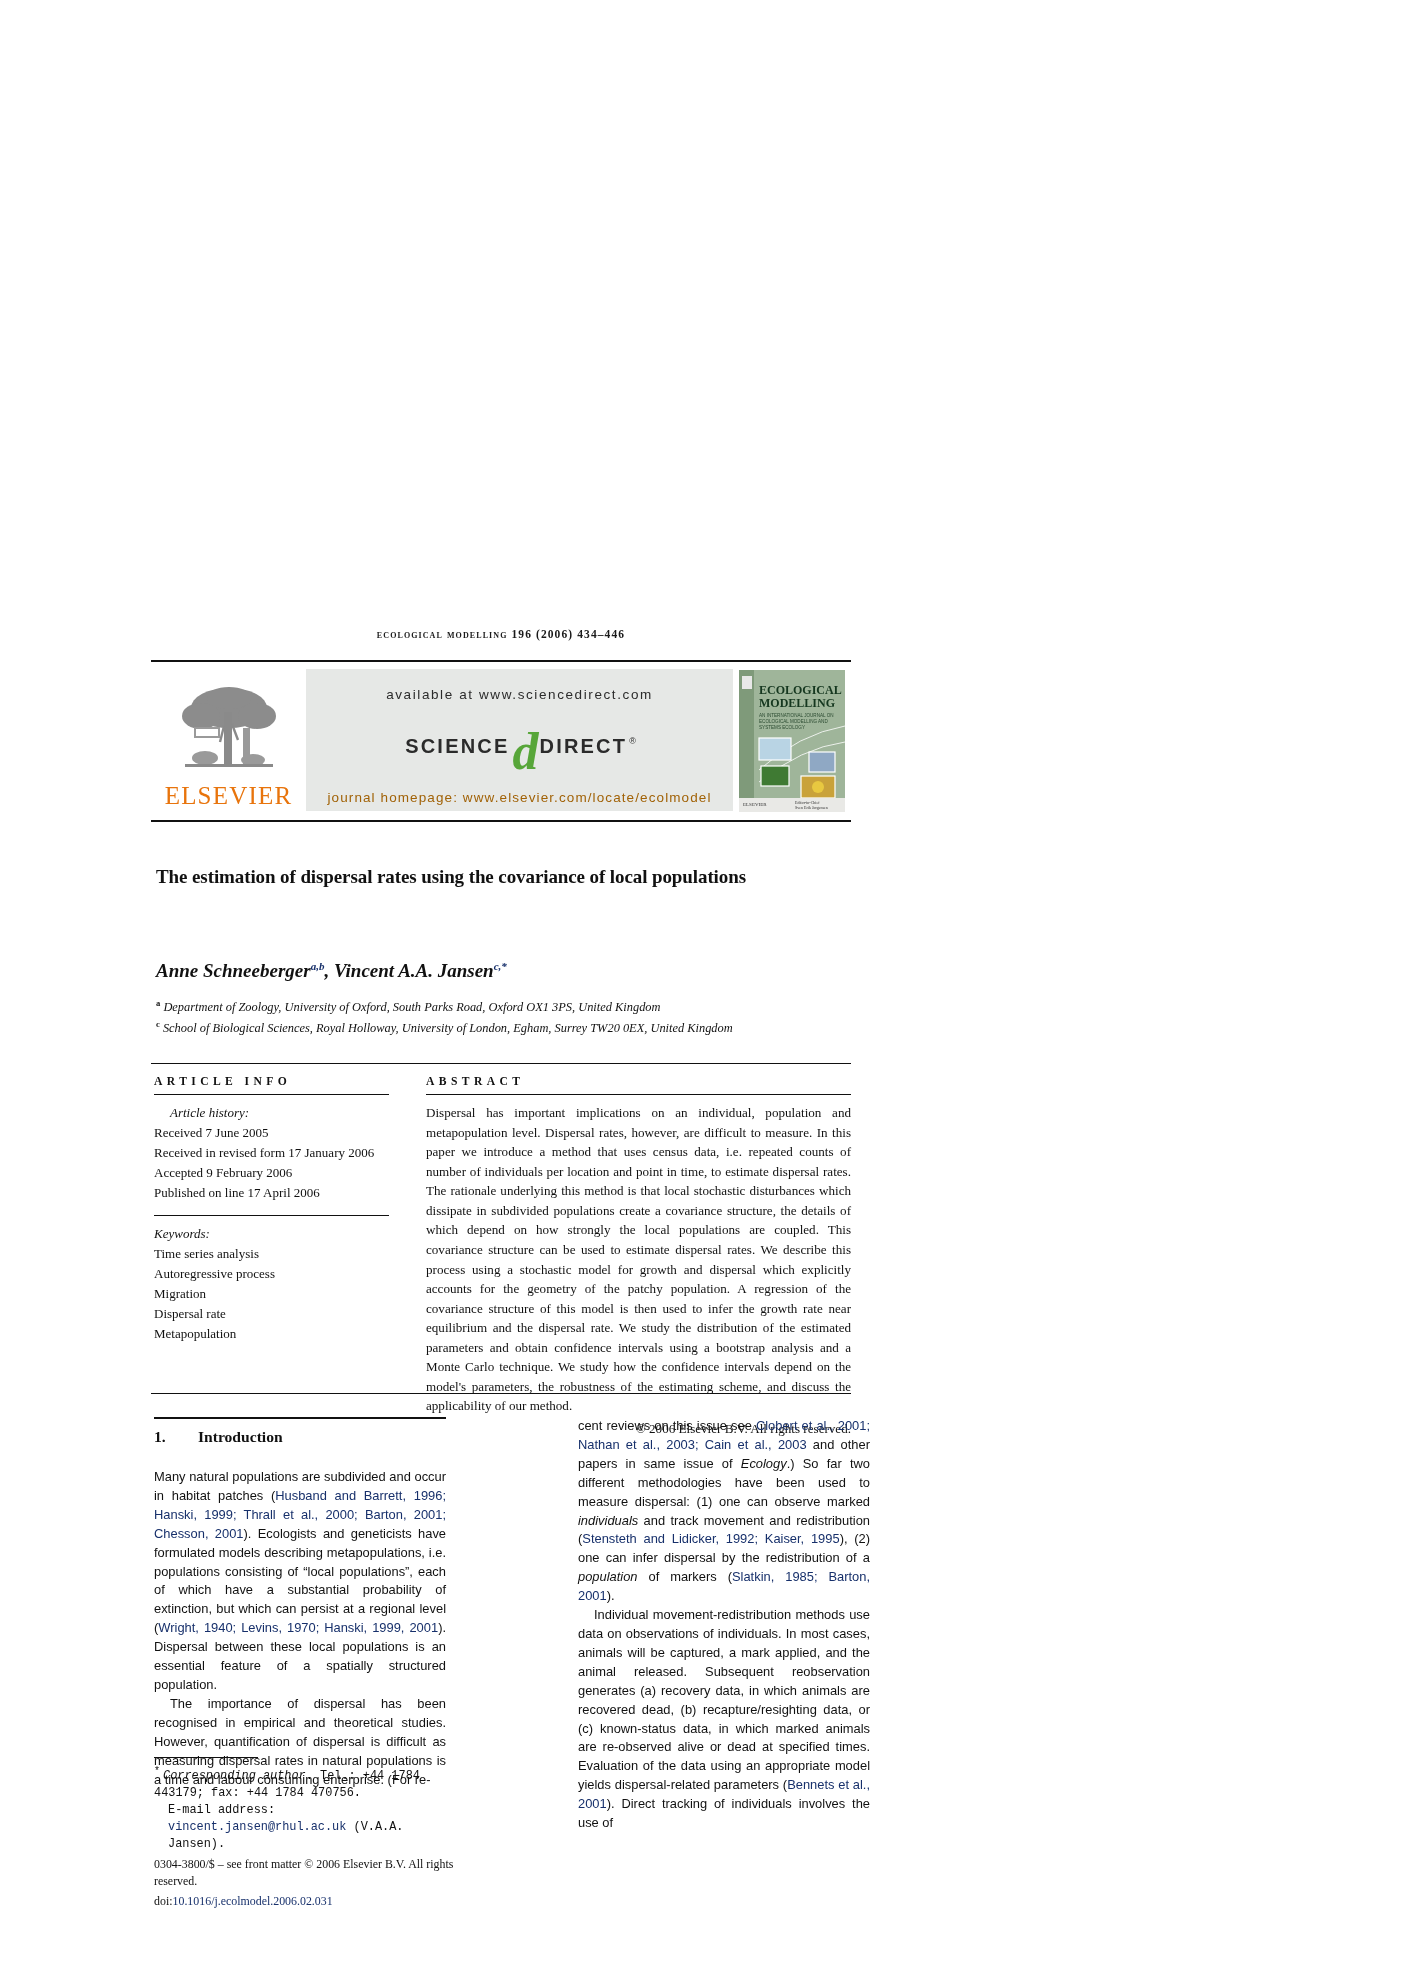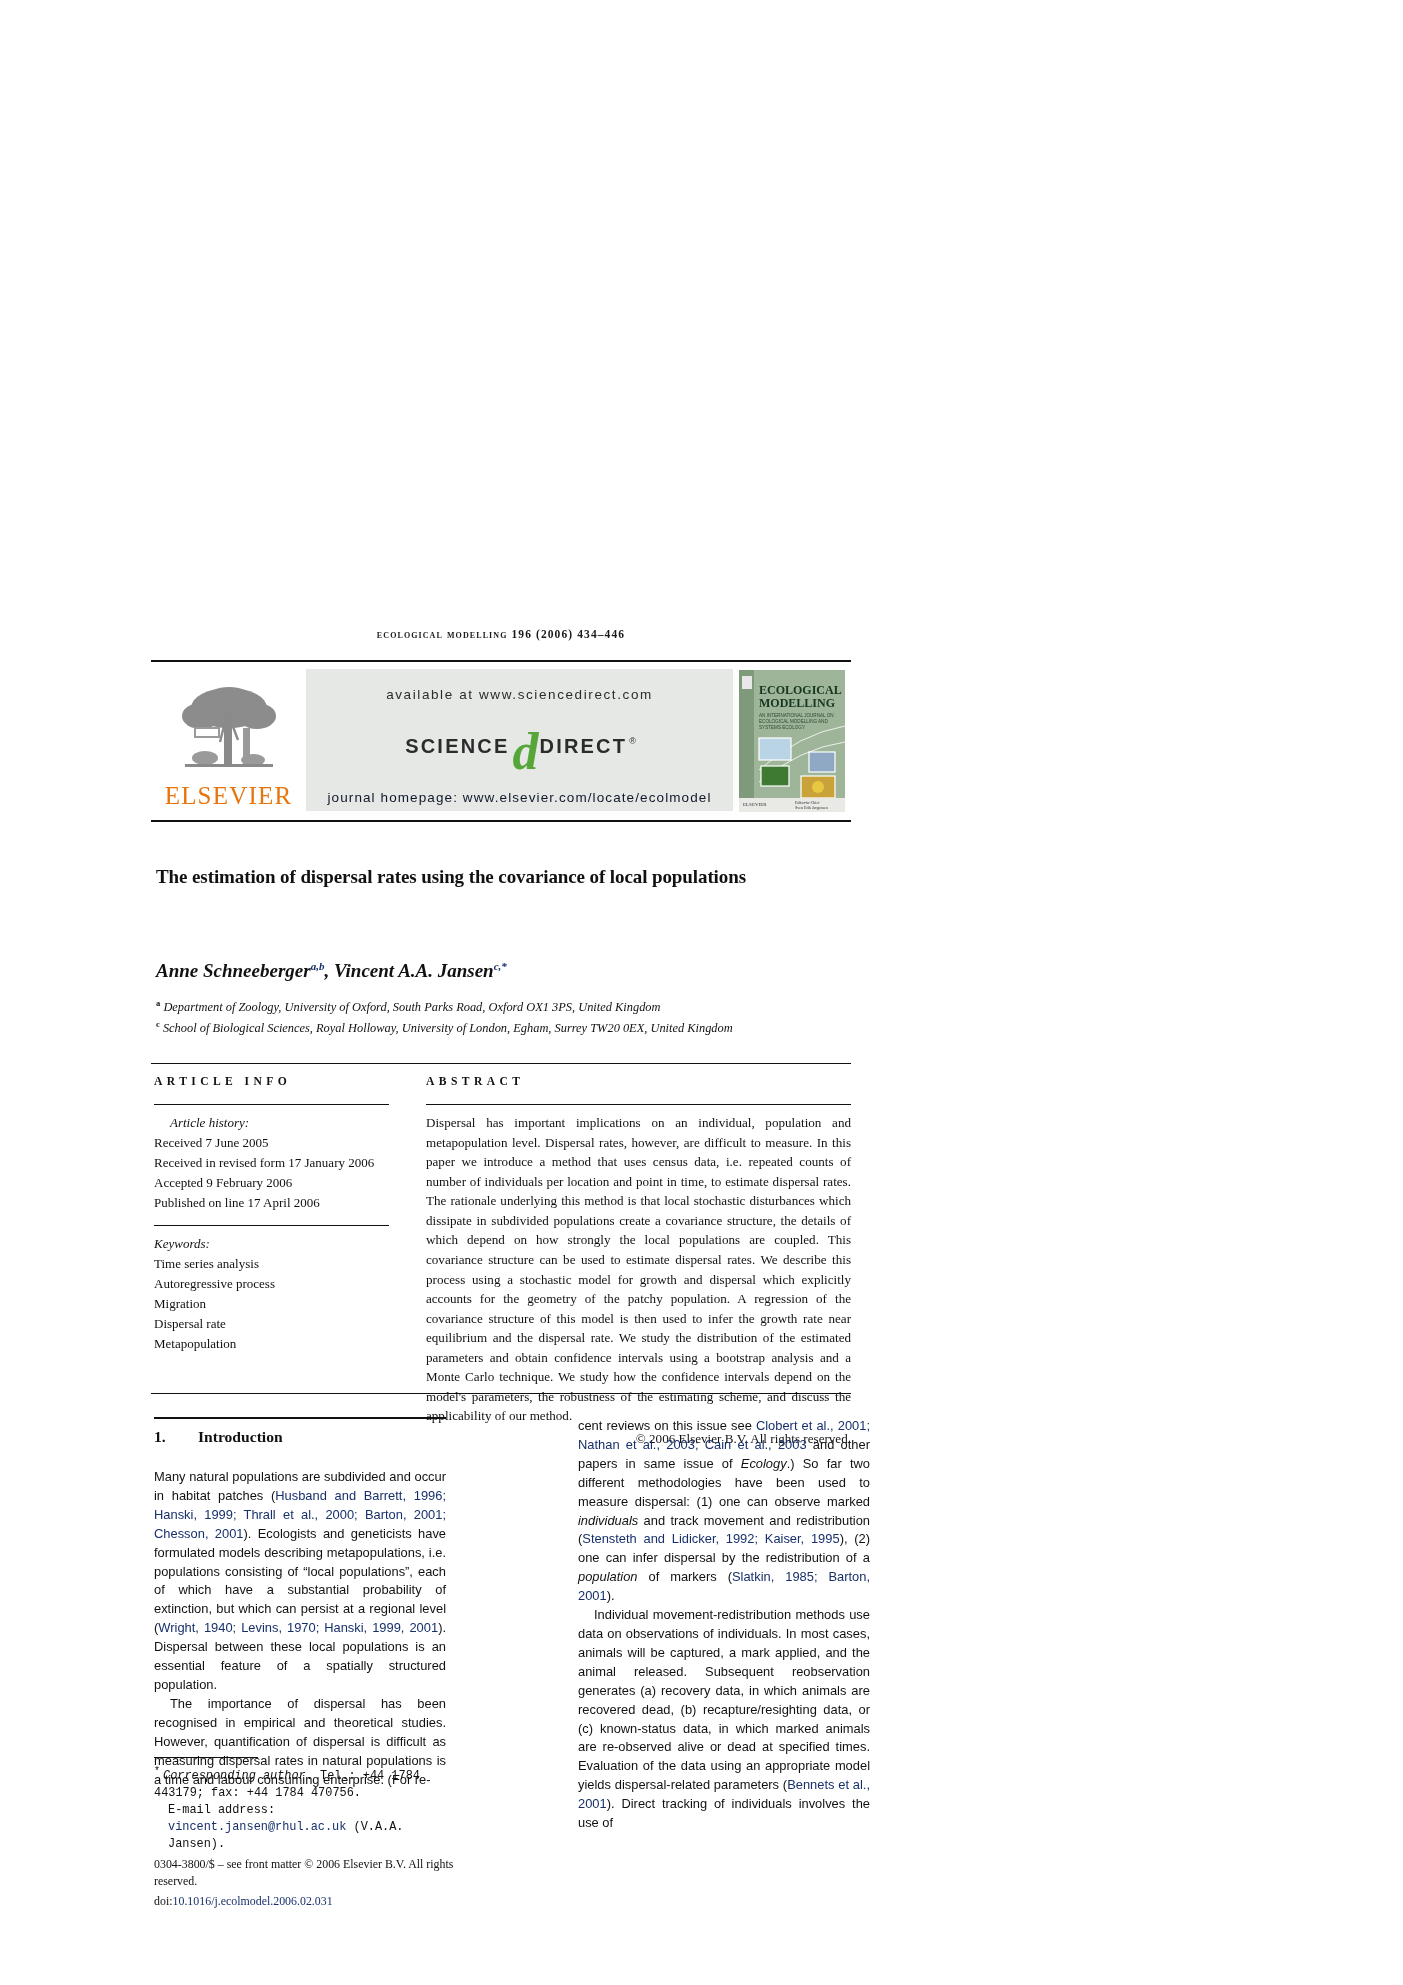--- a/index.html
+++ b/index.html
@@ -129,21 +129,21 @@
   }
   .sd-home {
     position: absolute;
     bottom: 6px;
     left: 0;
     width: 100%;
     text-align: center;
     font-family: "Liberation Sans", sans-serif;
     font-size: 13.5px;
     letter-spacing: 1.1px;
-    color: #0f172a;
+    color: #a16207;
   }
   .cover-cell {
     width: 118px;
     flex: none;
     background: #ffffff;
     display: flex;
     align-items: center;
     justify-content: center;
   }
   .cover-thumb {
@@ -218,21 +218,21 @@
     left: 410px;
     top: 1075px;
     width: 425px;
   }
   .secthead {
     font-family: "Liberation Serif", serif;
     font-size: 11.6px;
     font-weight: bold;
     letter-spacing: 4.4px;
     color: #111;
-    margin-bottom: 16px;
+    margin-bottom: 6px;
   }
   .rule-thin {
     border-top: 1.1px solid #111;
     margin-bottom: 8px;
   }
   .rule-med {
     border-top: 1.6px solid #111;
     margin: 13px 0 8px 0;
   }
   .info-block {

